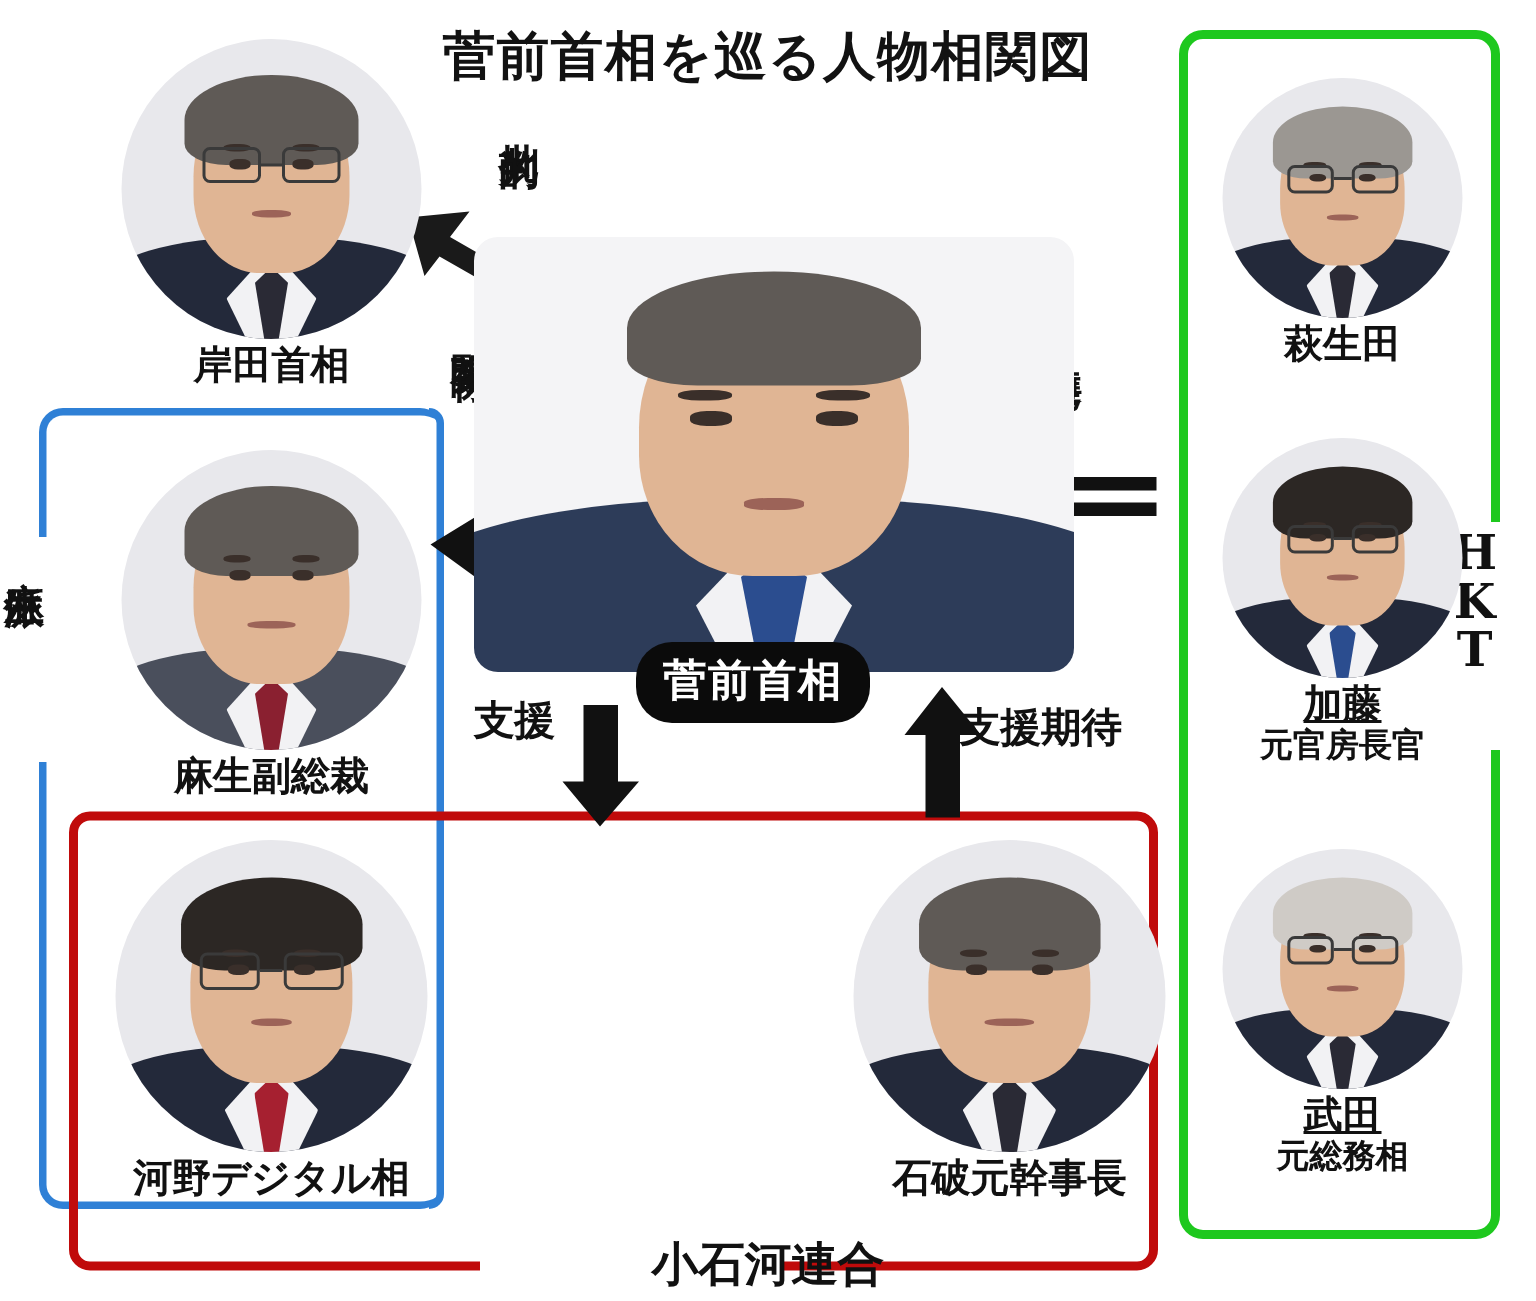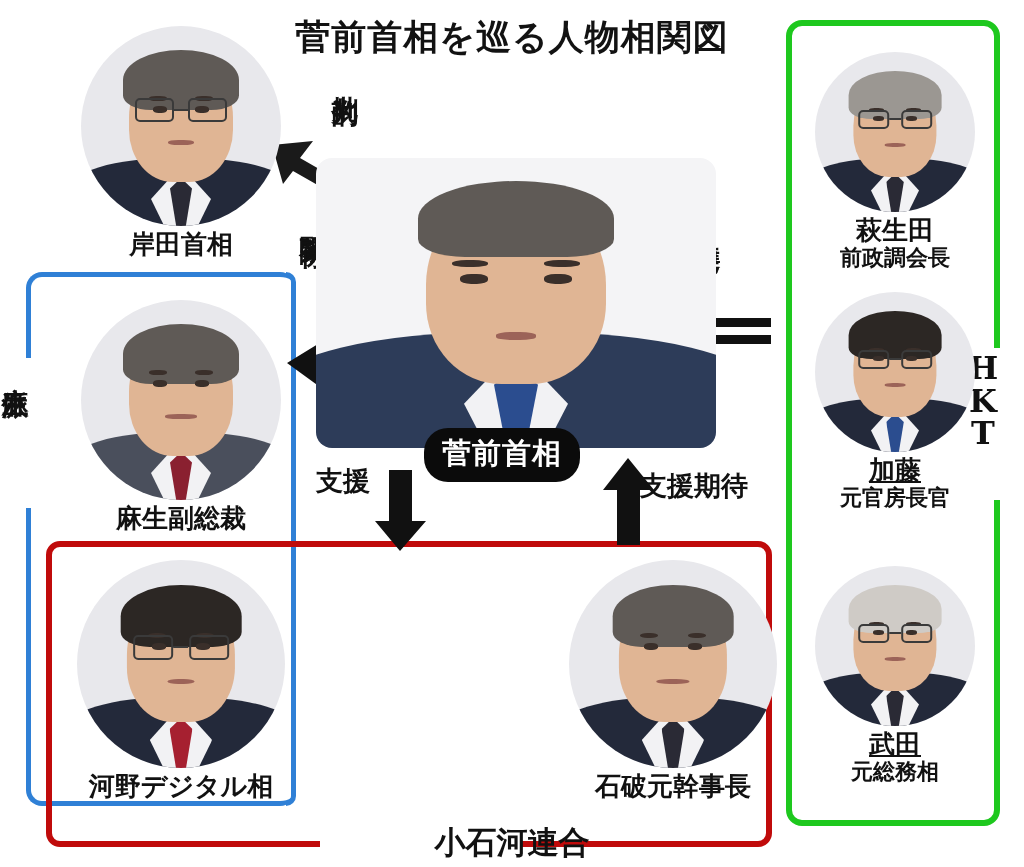--- a/index.html
+++ b/index.html
@@ -345,21 +345,20 @@
           <div class="brow r"></div>
         <div class="glasses">
             <div class="bridge"></div>
           </div>
         <div class="eye l"></div>
           <div class="eye r"></div>
         <div class="mouth"></div>
       </div>
     </div>
     <div class="pname" style="width:170px;">萩生田</div>
-    <div class="prole" style="width:170px;">前政調会長</div>
   </div>
 
   <div class="person" style="left:810px;top:292px;width:170px;">
     <div class="portrait" style="width:160px;height:160px;">
       <div class="photo">
         <div class="suit"></div>
           <div class="shirt"></div>
           <div class="tie blue"></div>
         <div class="neck"></div>
         <div class="head"></div>

